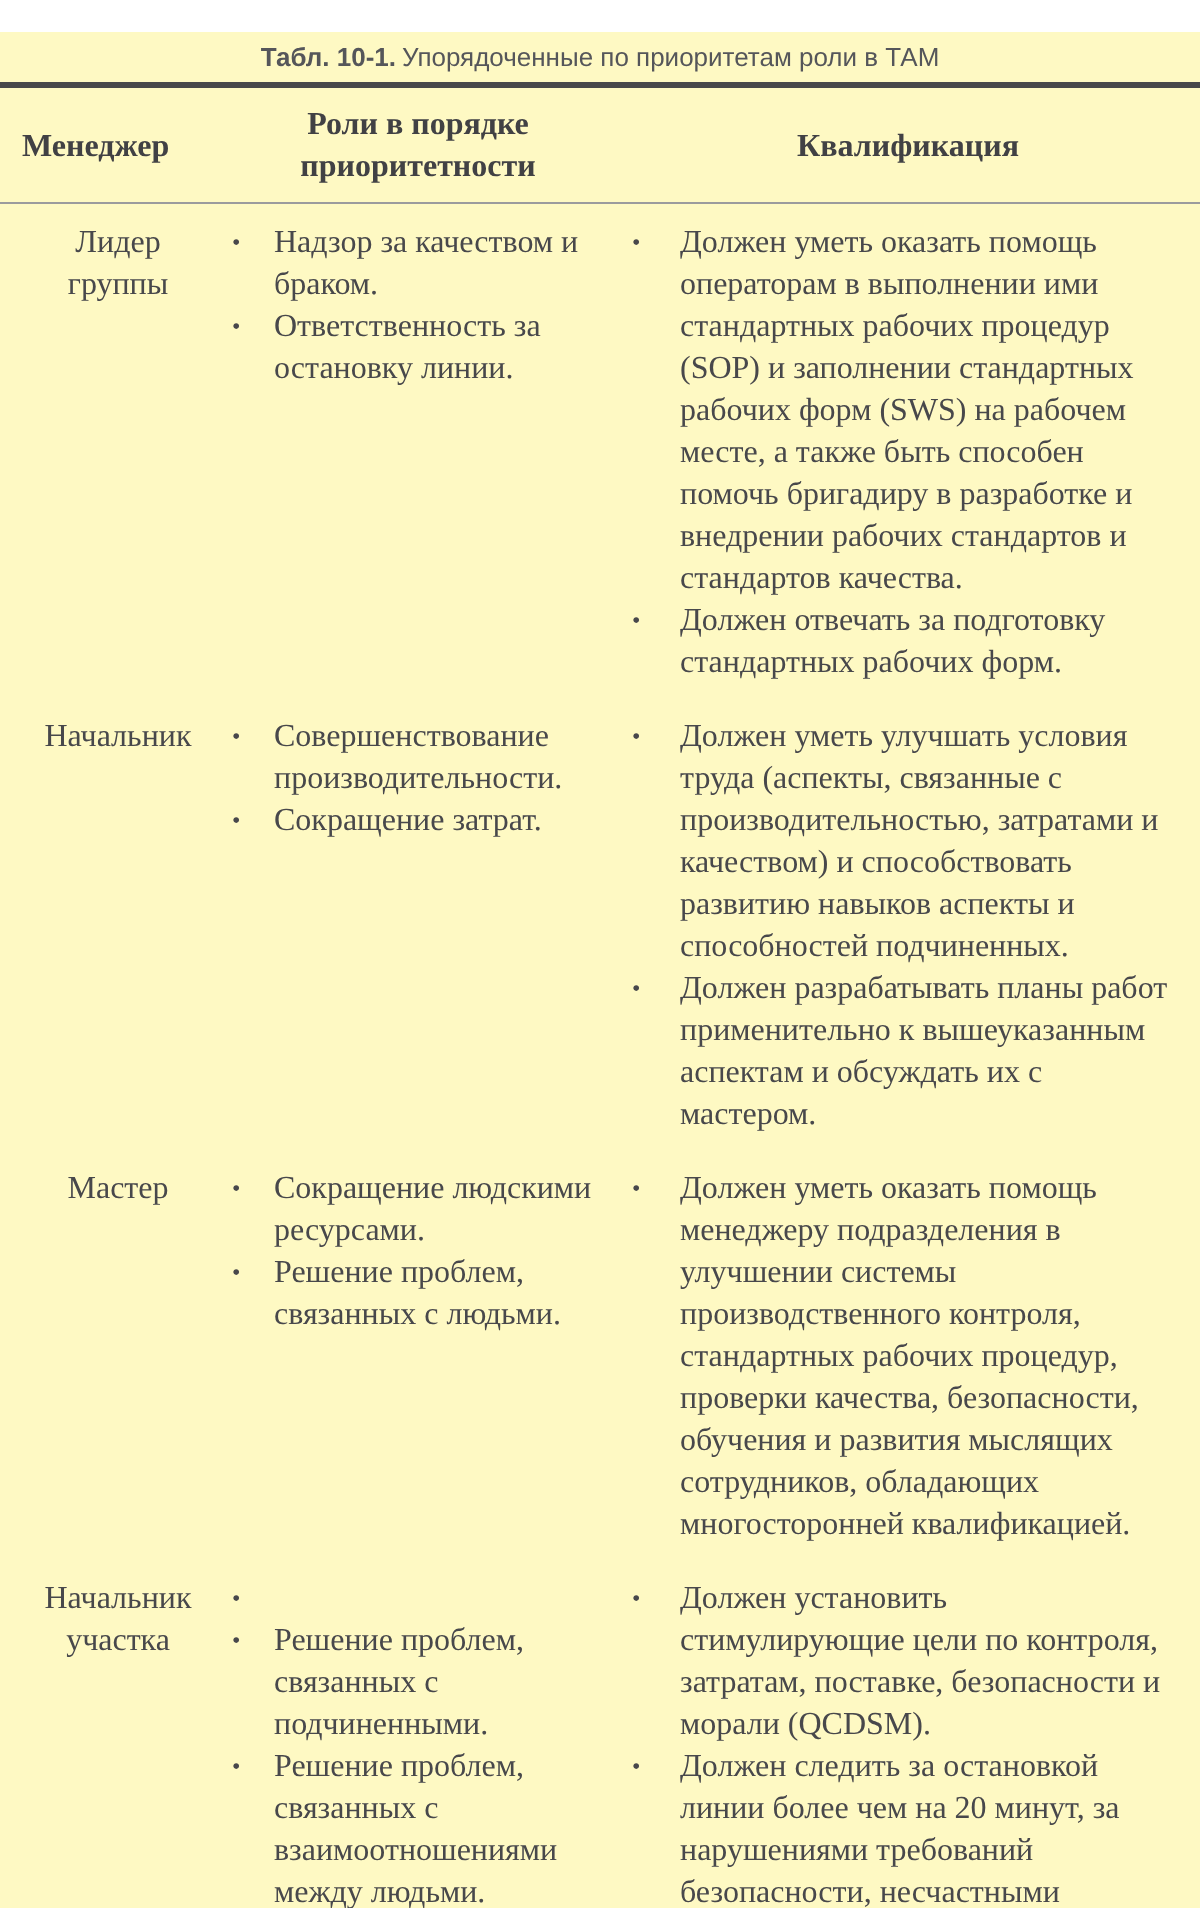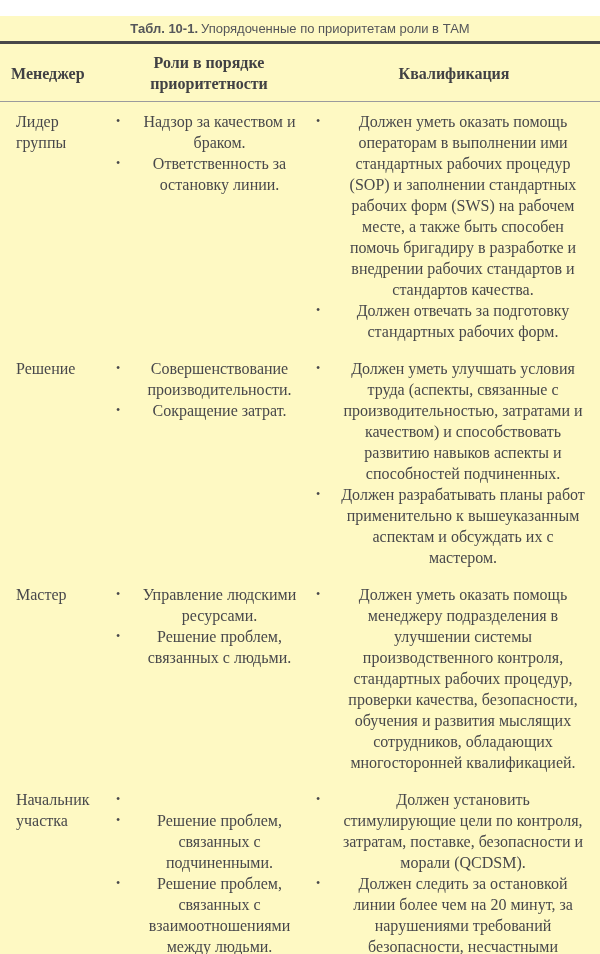--- a/index.html
+++ b/index.html
@@ -47,33 +47,33 @@
     line-height: 21px;
     color: #414144;
   }
   .th-manager { padding-left: 11px; text-align: left; }
   .th-roles, .th-qual { text-align: center; }
   .th-roles { max-width: 150px; justify-self: center; }
   
   .tbody { padding-top: 9px; }
   .row { margin-bottom: 16px; font-size: 16px; line-height: 21px; }
   .row:last-child { margin-bottom: 0; }
-  .manager-cell { padding-left: 16px; padding-right: 8px; overflow-wrap: break-word; }
+  .manager-cell { padding-left: 16px; padding-right: 8px; overflow-wrap: break-word; text-align: center; }
   ul.bullets { margin: 0; padding: 0; list-style: none; }
   li.bullet-item { display: flex; align-items: flex-start; }
   .dot {
     flex: 0 0 27px;
     box-sizing: border-box;
     padding-left: 6px;
     font-size: 12px;
     line-height: 21px;
     color: #48484b;
   }
   .col-qual .dot { flex-basis: 32px; padding-left: 8px; }
-  .txt { flex: 1 1 auto; overflow-wrap: break-word; text-align: center; }
+  .txt { flex: 1 1 auto; overflow-wrap: break-word; }
   .col-qual .txt { padding-right: 14px; }
   .col-roles .txt { padding-right: 6px; }
 </style>
 </head>
 <body>
 
 <div class="page">
 
   <div class="caption">
     <span class="cap-num">Табл. 10-1.</span><span class="cap-text">Упорядоченные по приоритетам роли в ТАМ</span>
@@ -114,21 +114,21 @@
 
   <li class="bullet-item">
     <span class="dot">•</span>
     <span class="txt">Должен отвечать за подготовку стандартных рабочих форм.</span>
   </li>
 </ul>
     </div>
   </div>
 
   <div class="row grid3">
-    <div class="manager-cell">Решение</div>
+    <div class="manager-cell">Начальник</div>
     <div class="col-roles">
       <ul class="bullets">
   <li class="bullet-item">
     <span class="dot">•</span>
     <span class="txt">Совершенствование производительности.</span>
   </li>
 
   <li class="bullet-item">
     <span class="dot">•</span>
     <span class="txt">Сокращение затрат.</span>
@@ -149,21 +149,21 @@
 </ul>
     </div>
   </div>
 
   <div class="row grid3">
     <div class="manager-cell">Мастер</div>
     <div class="col-roles">
       <ul class="bullets">
   <li class="bullet-item">
     <span class="dot">•</span>
-    <span class="txt">Управление людскими ресурсами.</span>
+    <span class="txt">Сокращение людскими ресурсами.</span>
   </li>
 
   <li class="bullet-item">
     <span class="dot">•</span>
     <span class="txt">Решение проблем, связанных с людьми.</span>
   </li>
 </ul>
     </div>
     <div class="col-qual">
       <ul class="bullets">

